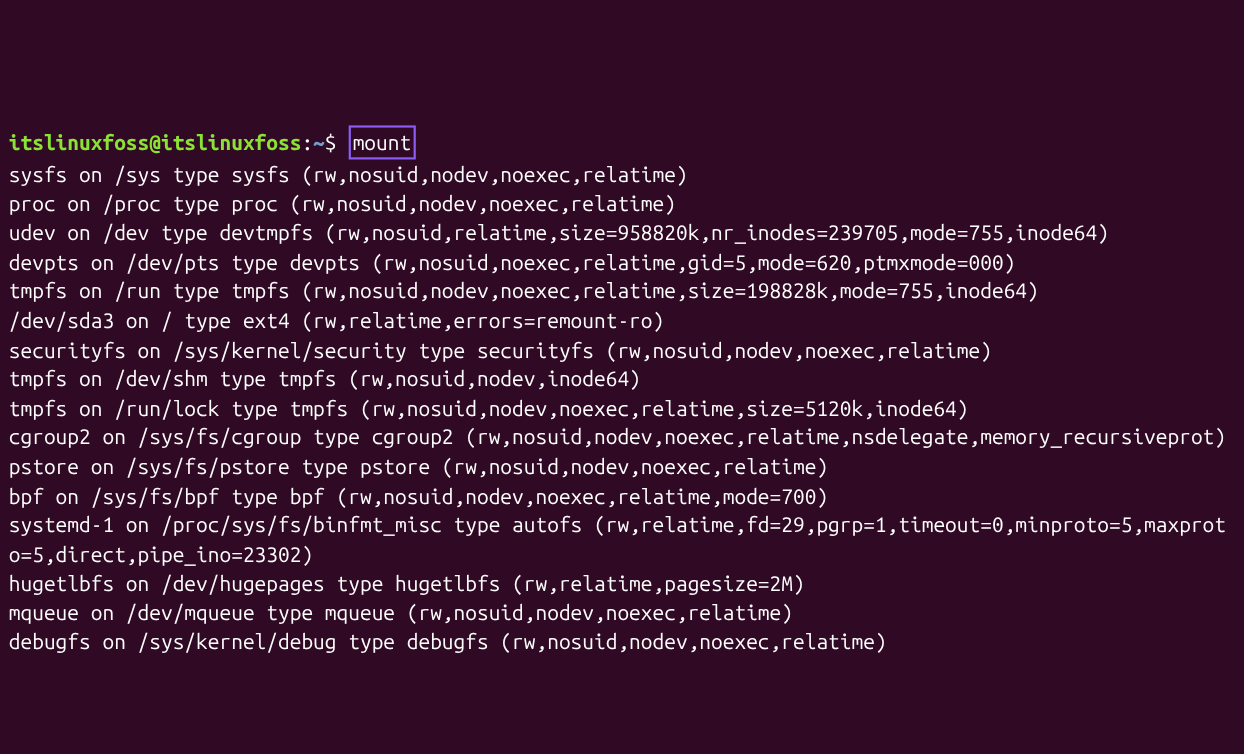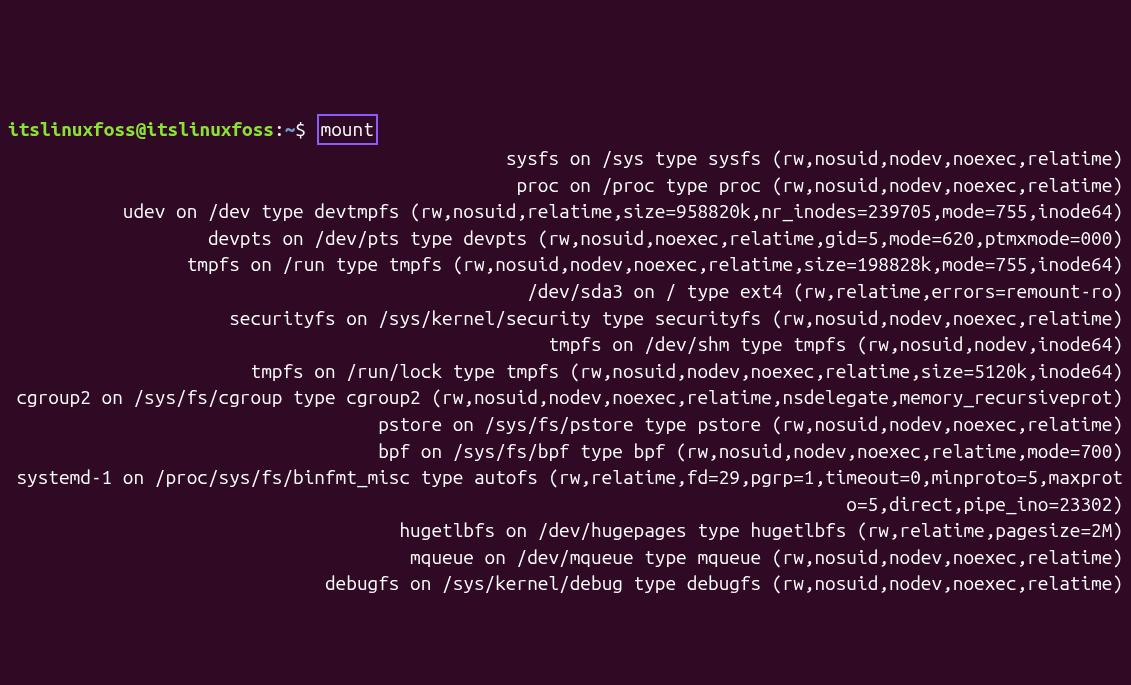--- a/index.html
+++ b/index.html
@@ -32,21 +32,20 @@
       font-weight: bold;
     }
     .command-box {
       border: 2px solid #8b5cf6;
       padding: 0 2px;
       display: inline-block;
       color: #ffffff;
     }
     .output {
       color: #ffffff;
-      text-align: right;
     }
   </style>
 </head>
 <body>
 
 
 
 <span class="prompt-user">itslinuxfoss@itslinuxfoss</span><span class="prompt-sep">:</span><span class="prompt-path">~</span><span class="prompt-sep">$ </span><span class="command-box"><span>mount</span></span>
 <div class="output" id="output-container">sysfs on /sys type sysfs (rw,nosuid,nodev,noexec,relatime)
 proc on /proc type proc (rw,nosuid,nodev,noexec,relatime)

